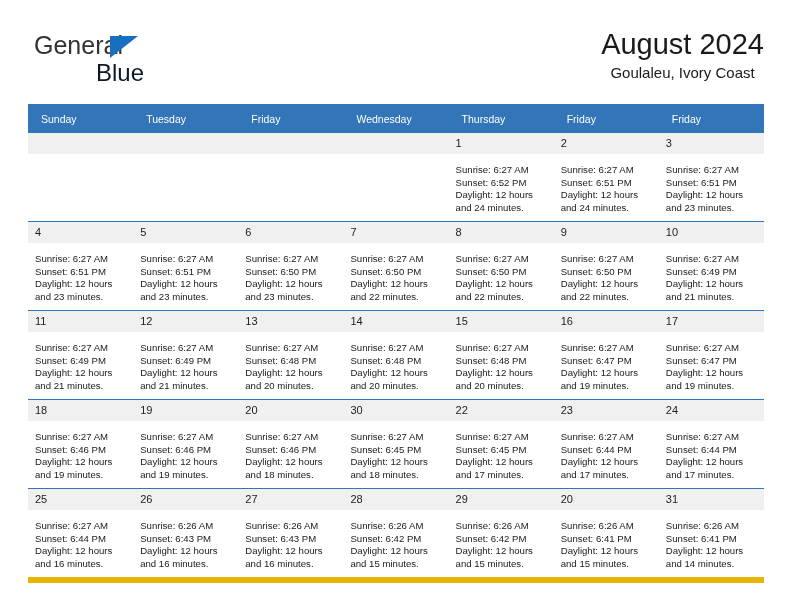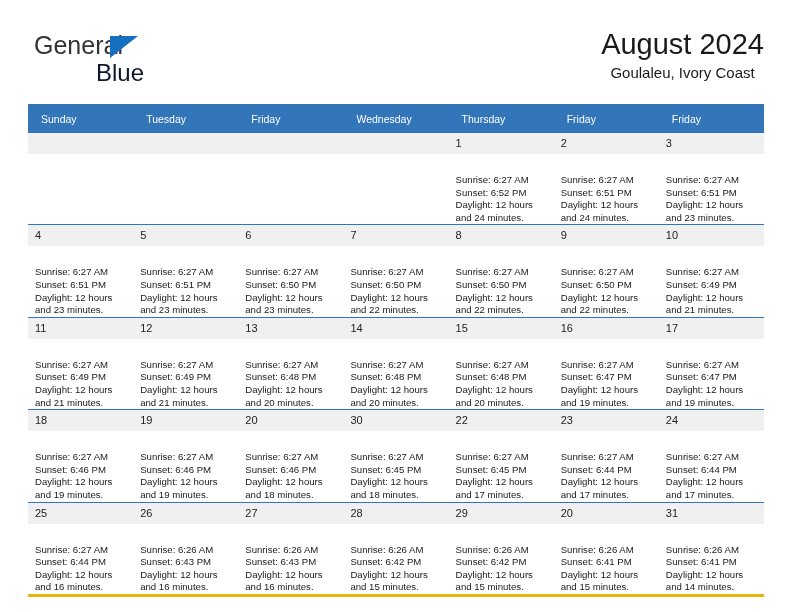--- a/index.html
+++ b/index.html
@@ -108,35 +108,35 @@
   .calendar td {
     vertical-align: top;
     padding: 0;
     border: none;
     border-bottom: 1px solid #3275b9;
     height: 88px;
     width: 105.14px;
     background: #ffffff;
   }
   .calendar tr.week:last-child td {
-    border-bottom: 3px solid #eab308;
+    border-bottom: 6px solid #eab308;
   }
   .daynum {
     background: #f0f0f0;
     font-size: 11px;
     color: #222222;
     padding: 3px 0 4px 7px;
     height: 14px;
     line-height: 14px;
   }
   .daynum.empty {
     color: transparent;
   }
   .cell-body {
-    padding: 20px 5px 0 7px;
+    padding: 10px 5px 0 7px;
     font-size: 9.6px;
     line-height: 12.6px;
     color: #1a1a1a;
   }
   .cell-body div {
     white-space: nowrap;
   }
 </style>
 </head>
 <body>

